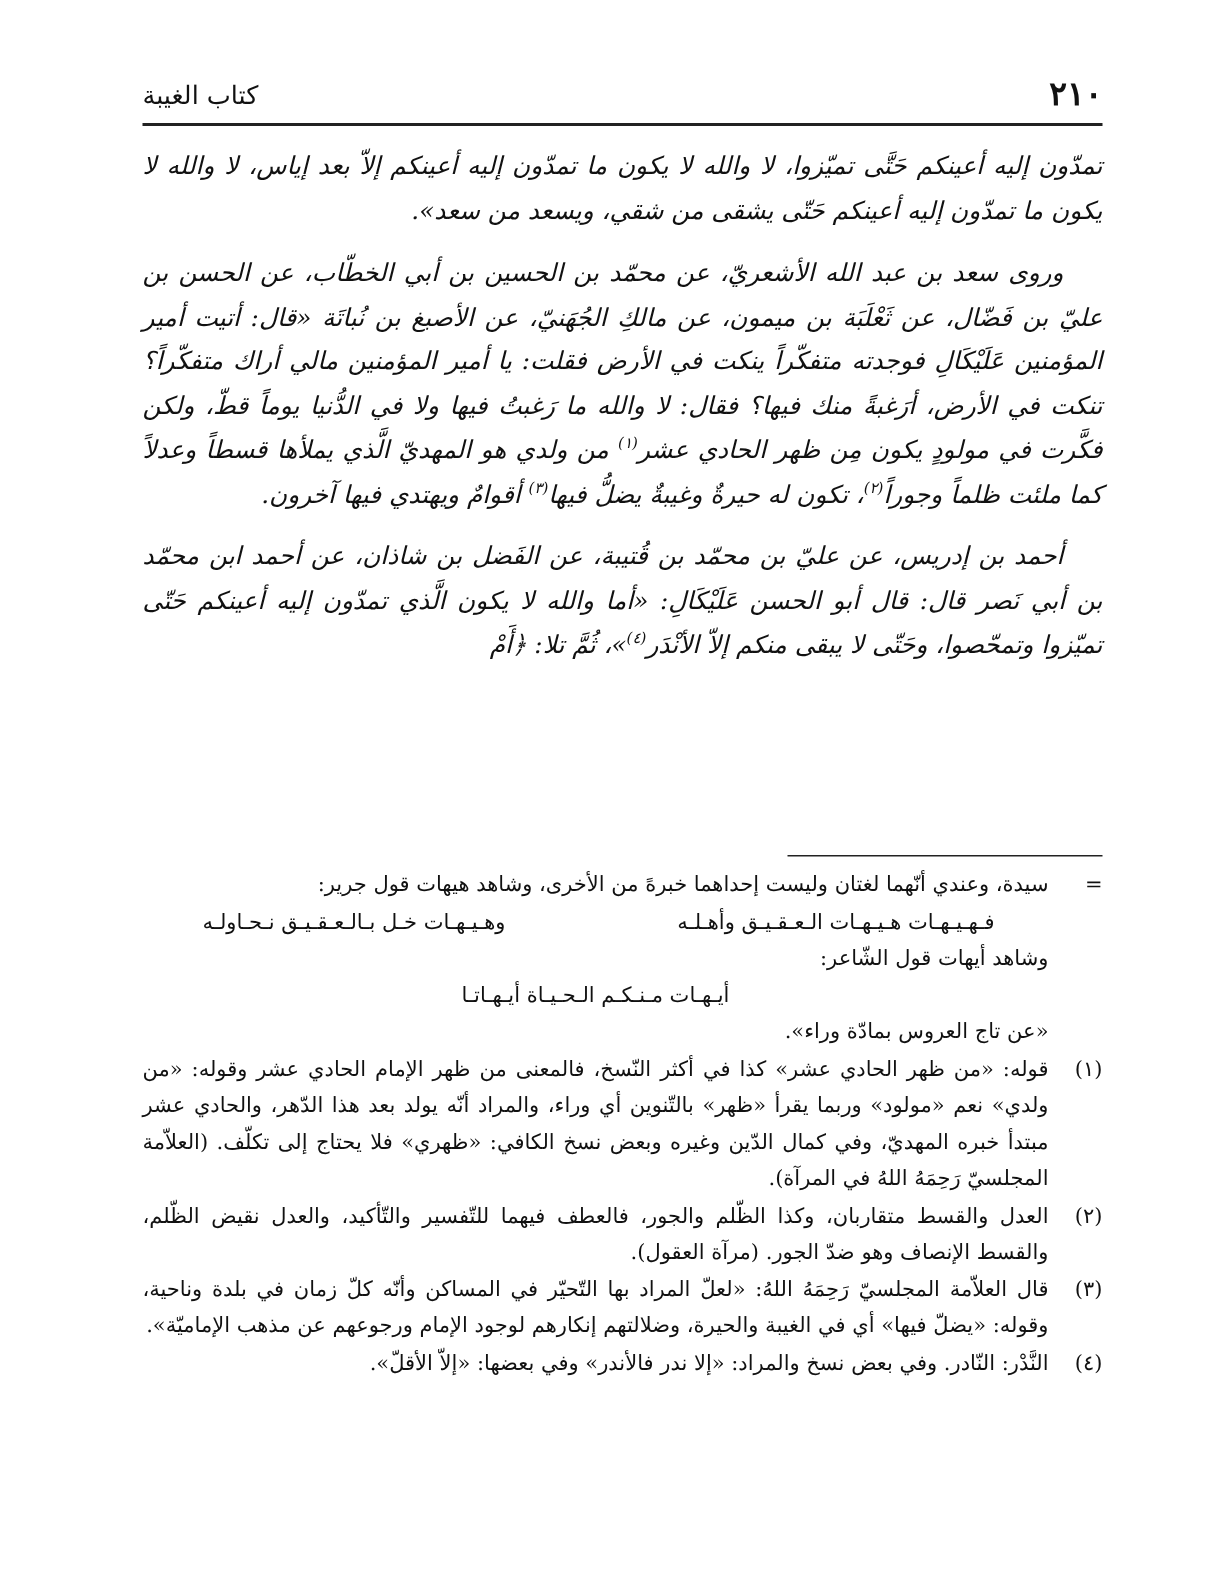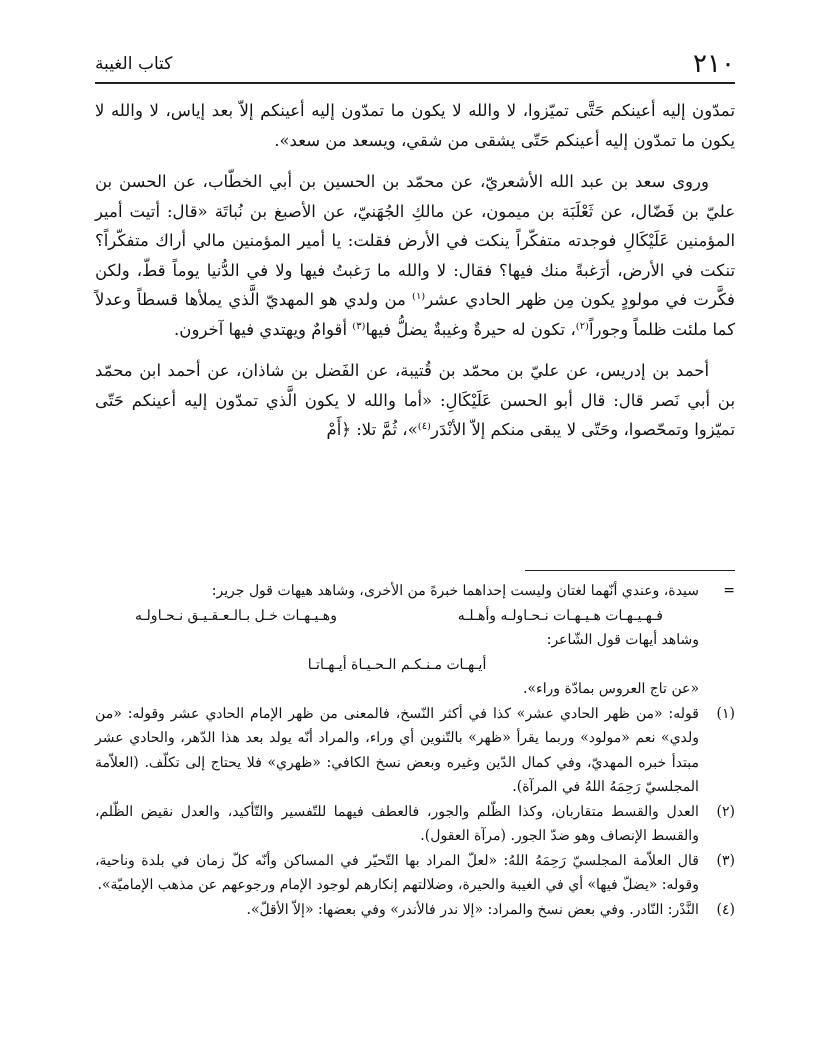--- a/index.html
+++ b/index.html
@@ -8,31 +8,31 @@
       font-family: "DejaVu Serif", "Liberation Serif", serif;
       color: #111111;
     }
     .page {
       position: absolute; left: 95px; top: 0; width: 640px; direction: rtl;
     }
     .header {
       position: absolute; top: 48px; left: 0; right: 0; height: 30px;
       display: flex; justify-content: space-between; align-items: center;
     }
-    .page-number { font-size: 26px; font-weight: normal; }
+    .page-number { font-size: 22px; font-weight: bold; }
     .book-title { font-size: 17px; font-weight: normal; }
     .header-rule {
       position: absolute; top: 82px; left: 0; right: 0; height: 0;
       border-top: 2px solid #222;
     }
     .body-text {
       position: absolute; top: 96px; left: 0; right: 0;
       font-size: 16.5px; line-height: 29.5px; text-align: justify;
     }
-    .body-text p { margin: 0 0 12px 0; }
+    .body-text p { margin: 0 0 12px 0; font-style: italic; }
     .body-text p.indent { text-indent: 26px; }
     sup { font-size: 10px; line-height: 0; }
     .footnote-rule {
       position: absolute; top: 570px; right: 0; width: 210px;
       border-top: 1.5px solid #222;
     }
     .footnotes {
       position: absolute; top: 578px; left: 0; right: 0;
       font-size: 14px; line-height: 24.5px; text-align: justify;
     }
@@ -65,21 +65,21 @@
   </div>
 
   <div class="footnote-rule"></div>
 
   <div class="footnotes">
     <div class="fn">
       <span class="fn-mark">=</span>
       <div class="fn-body">
         <div>سيدة، وعندي أنّهما لغتان وليست إحداهما خبرهً من الأخرى، وشاهد هيهات قول جرير:</div>
         <div class="verse">
-          <span>فـهـيـهـات هـيـهـات نـحـاولـه وأهـلـه</span>
+          <span>فـهـيـهـات هـيـهـات الـعـقـيـق وأهـلـه</span>
           <span>وهـيـهـات خـل بـالـعـقـيـق نـحـاولـه</span>
         </div>
         <div>وشاهد أيهات قول الشّاعر:</div>
         <div class="verse-single">أيـهـات مـنـكـم الـحـيـاة أيـهـاتـا</div>
         <div>«عن تاج العروس بمادّة وراء».</div>
       </div>
     </div>
     <div class="fn">
       <span class="fn-mark">(١)</span>
       <div class="fn-body">قوله: «من ظهر الحادي عشر» كذا في أكثر النّسخ، فالمعنى من ظهر الإمام الحادي عشر وقوله: «من ولدي» نعم «مولود» وربما يقرأ «ظهر» بالتّنوين أي وراء، والمراد أنّه يولد بعد هذا الدّهر، والحادي عشر مبتدأ خبره المهديّ، وفي كمال الدّين وغيره وبعض نسخ الكافي: «ظهري» فلا يحتاج إلى تكلّف. (العلاّمة المجلسيّ رَحِمَهُ اللهُ في المرآة).</div>

